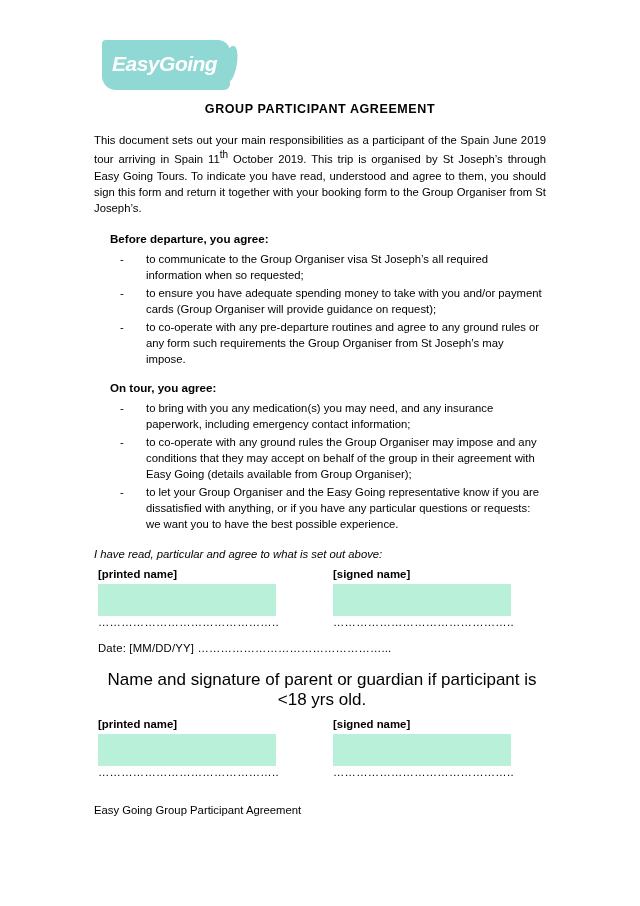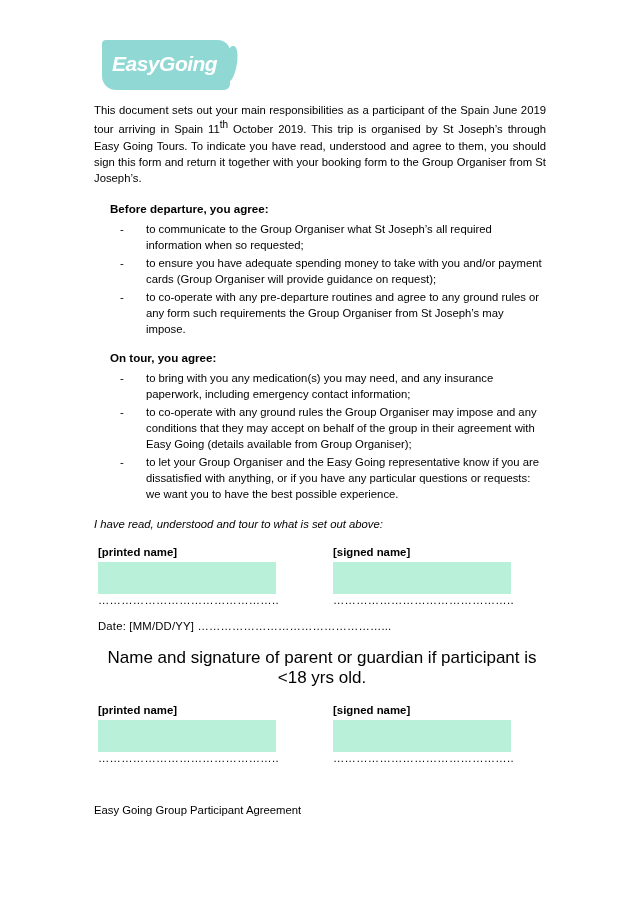--- a/index.html
+++ b/index.html
@@ -109,21 +109,21 @@
   .italic-line {
     font-size: 11.3px;
     font-style: italic;
     margin: 16px 0 4px 0;
   }
   
   .sig-heads {
     display: flex;
     font-size: 11.4px;
     font-weight: bold;
-    margin: 16px 0 4px 4px;
+    margin: 8px 0 4px 4px;
     align-items: center;
   }
   .sig-heads .col1 { width: 235px; }
   .sig-box-row {
     display: flex;
     margin: 0 0 0 4px;
   }
   .sig-box {
     width: 178px;
     height: 32px;
@@ -159,38 +159,39 @@
 </head>
 <body>
 
 <div class="page">
 
   <div class="logo-wrap">
     <div class="logo-brush"></div>
     <div class="logo-text">EasyGoing</div>
   </div>
 
+  <h1 class="doc-title">GROUP PARTICIPANT AGREEMENT</h1>
 
   <p class="intro"><span>This document sets out your main responsibilities as a participant of the Spain June 2019 tour arriving in Spain 11</span><span class="sup">th</span><span> October 2019. This trip is organised by St Joseph’s through Easy Going Tours. To indicate you have read, understood and agree to them, you should sign this form and return it together with your booking form to the Group Organiser from St Joseph’s.</span></p>
 
   <div class="section-head">Before departure, you agree:</div>
   <ul class="dashlist">
-    <li>to communicate to the Group Organiser what St Joseph’s all required information when so requested;</li>
+    <li>to communicate to the Group Organiser visa St Joseph’s all required information when so requested;</li>
     <li>to ensure you have adequate spending money to take with you and/or payment cards (Group Organiser will provide guidance on request);</li>
     <li>to co-operate with any pre-departure routines and agree to any ground rules or any form such requirements the Group Organiser from St Joseph’s may impose.</li>
   </ul>
 
   <div class="section-head">On tour, you agree:</div>
   <ul class="dashlist">
     <li>to bring with you any medication(s) you may need, and any insurance paperwork, including emergency contact information;</li>
     <li>to co-operate with any ground rules the Group Organiser may impose and any conditions that they may accept on behalf of the group in their agreement with Easy Going (details available from Group Organiser);</li>
     <li>to let your Group Organiser and the Easy Going representative know if you are dissatisfied with anything, or if you have any particular questions or requests: we want you to have the best possible experience.</li>
   </ul>
 
-  <div class="italic-line">I have read, understood and tour to what is set out above:</div>
+  <div class="italic-line">I have read, particular and agree to what is set out above:</div>
 
   <div class="sig-heads">
     <span class="col1">[printed name]</span>
     <span>[signed name]</span>
   </div>
   <div class="sig-box-row">
     <div class="sig-box"></div>
     <div class="sig-box second"></div>
   </div>
   <div class="dots-row">

